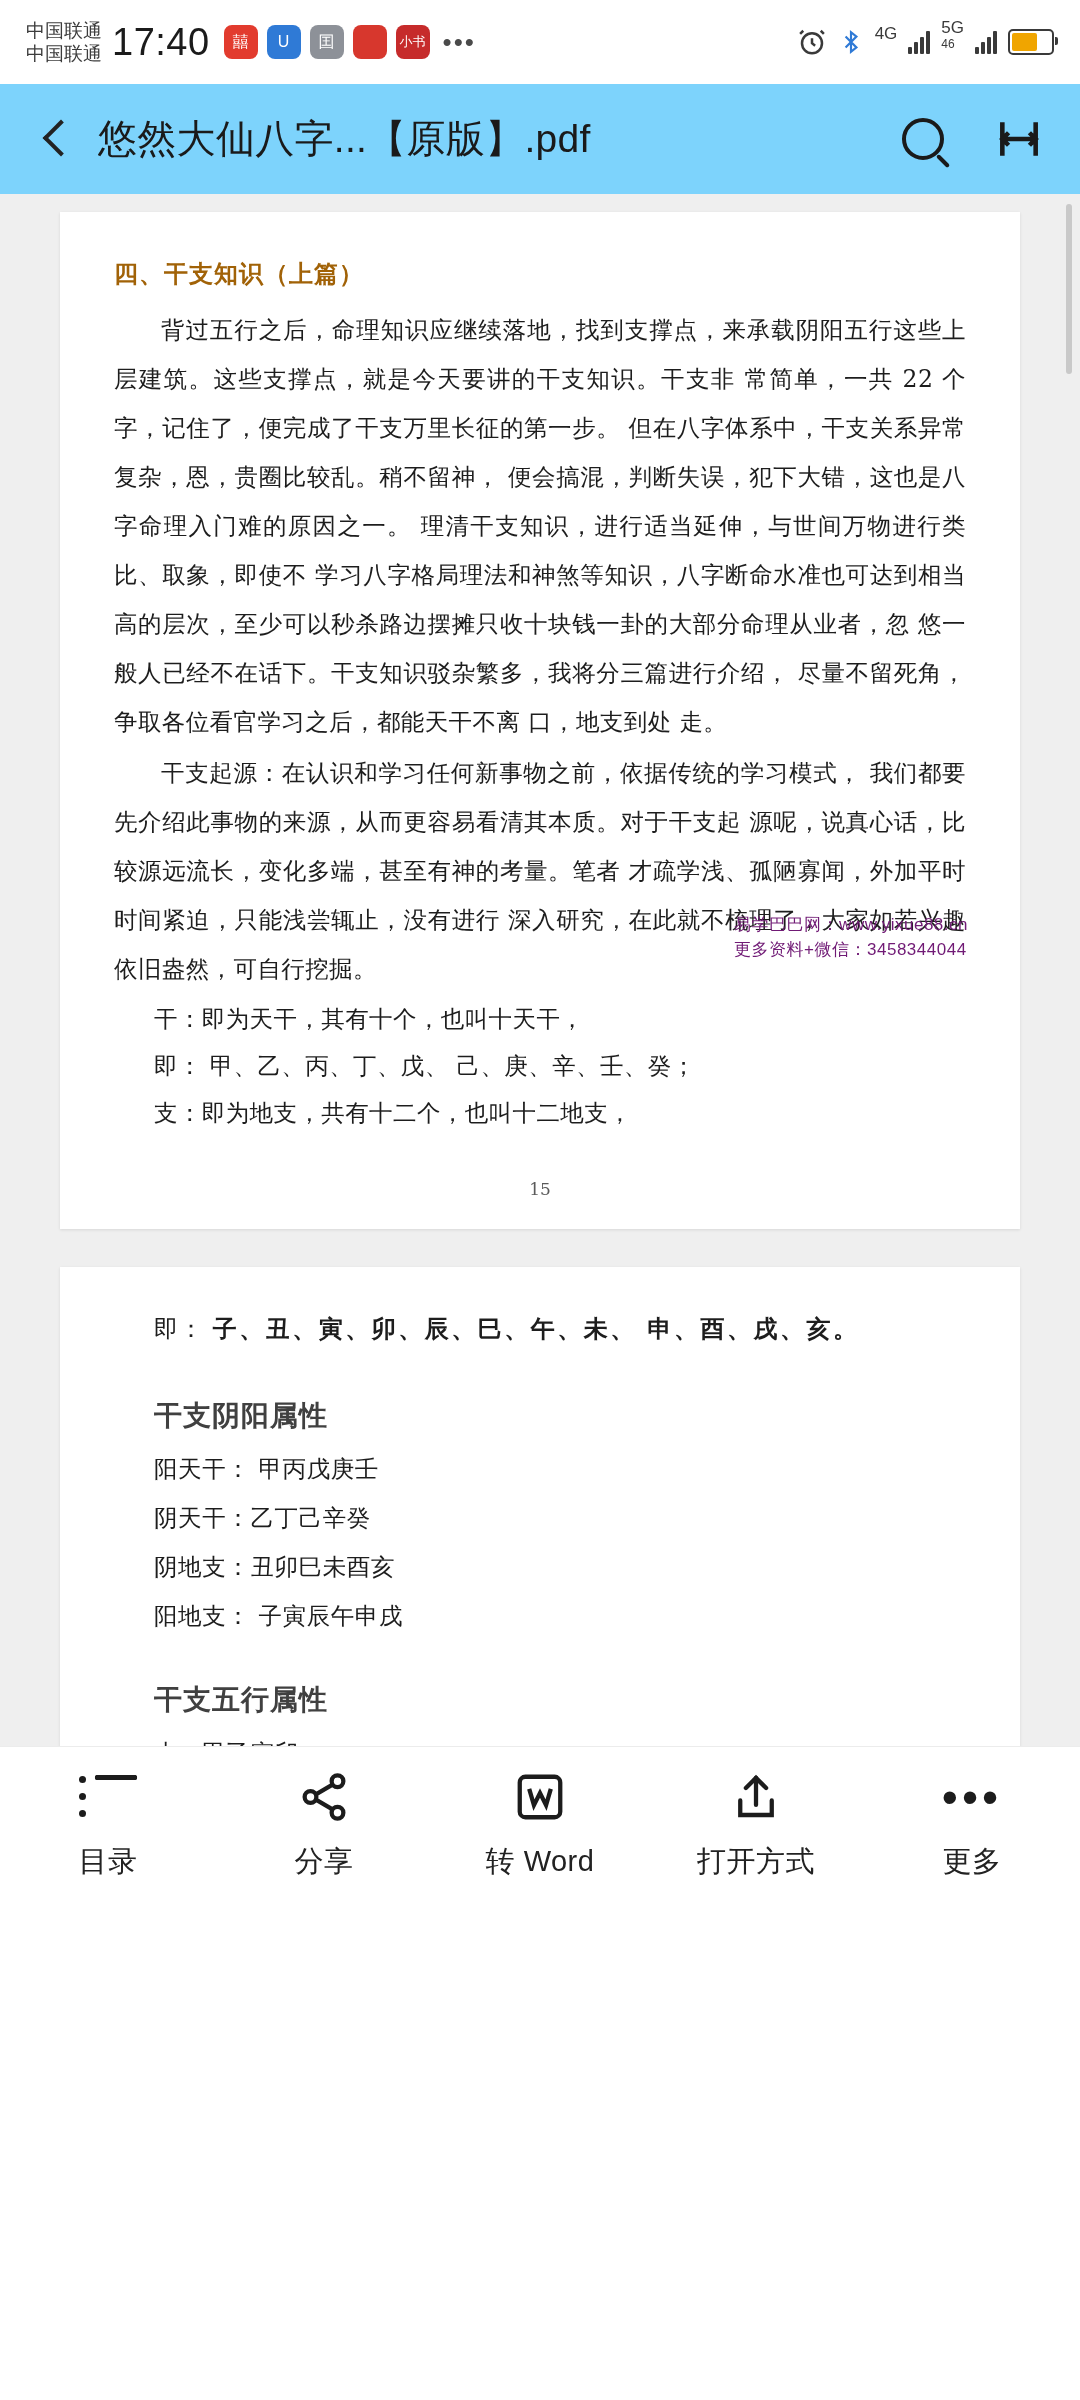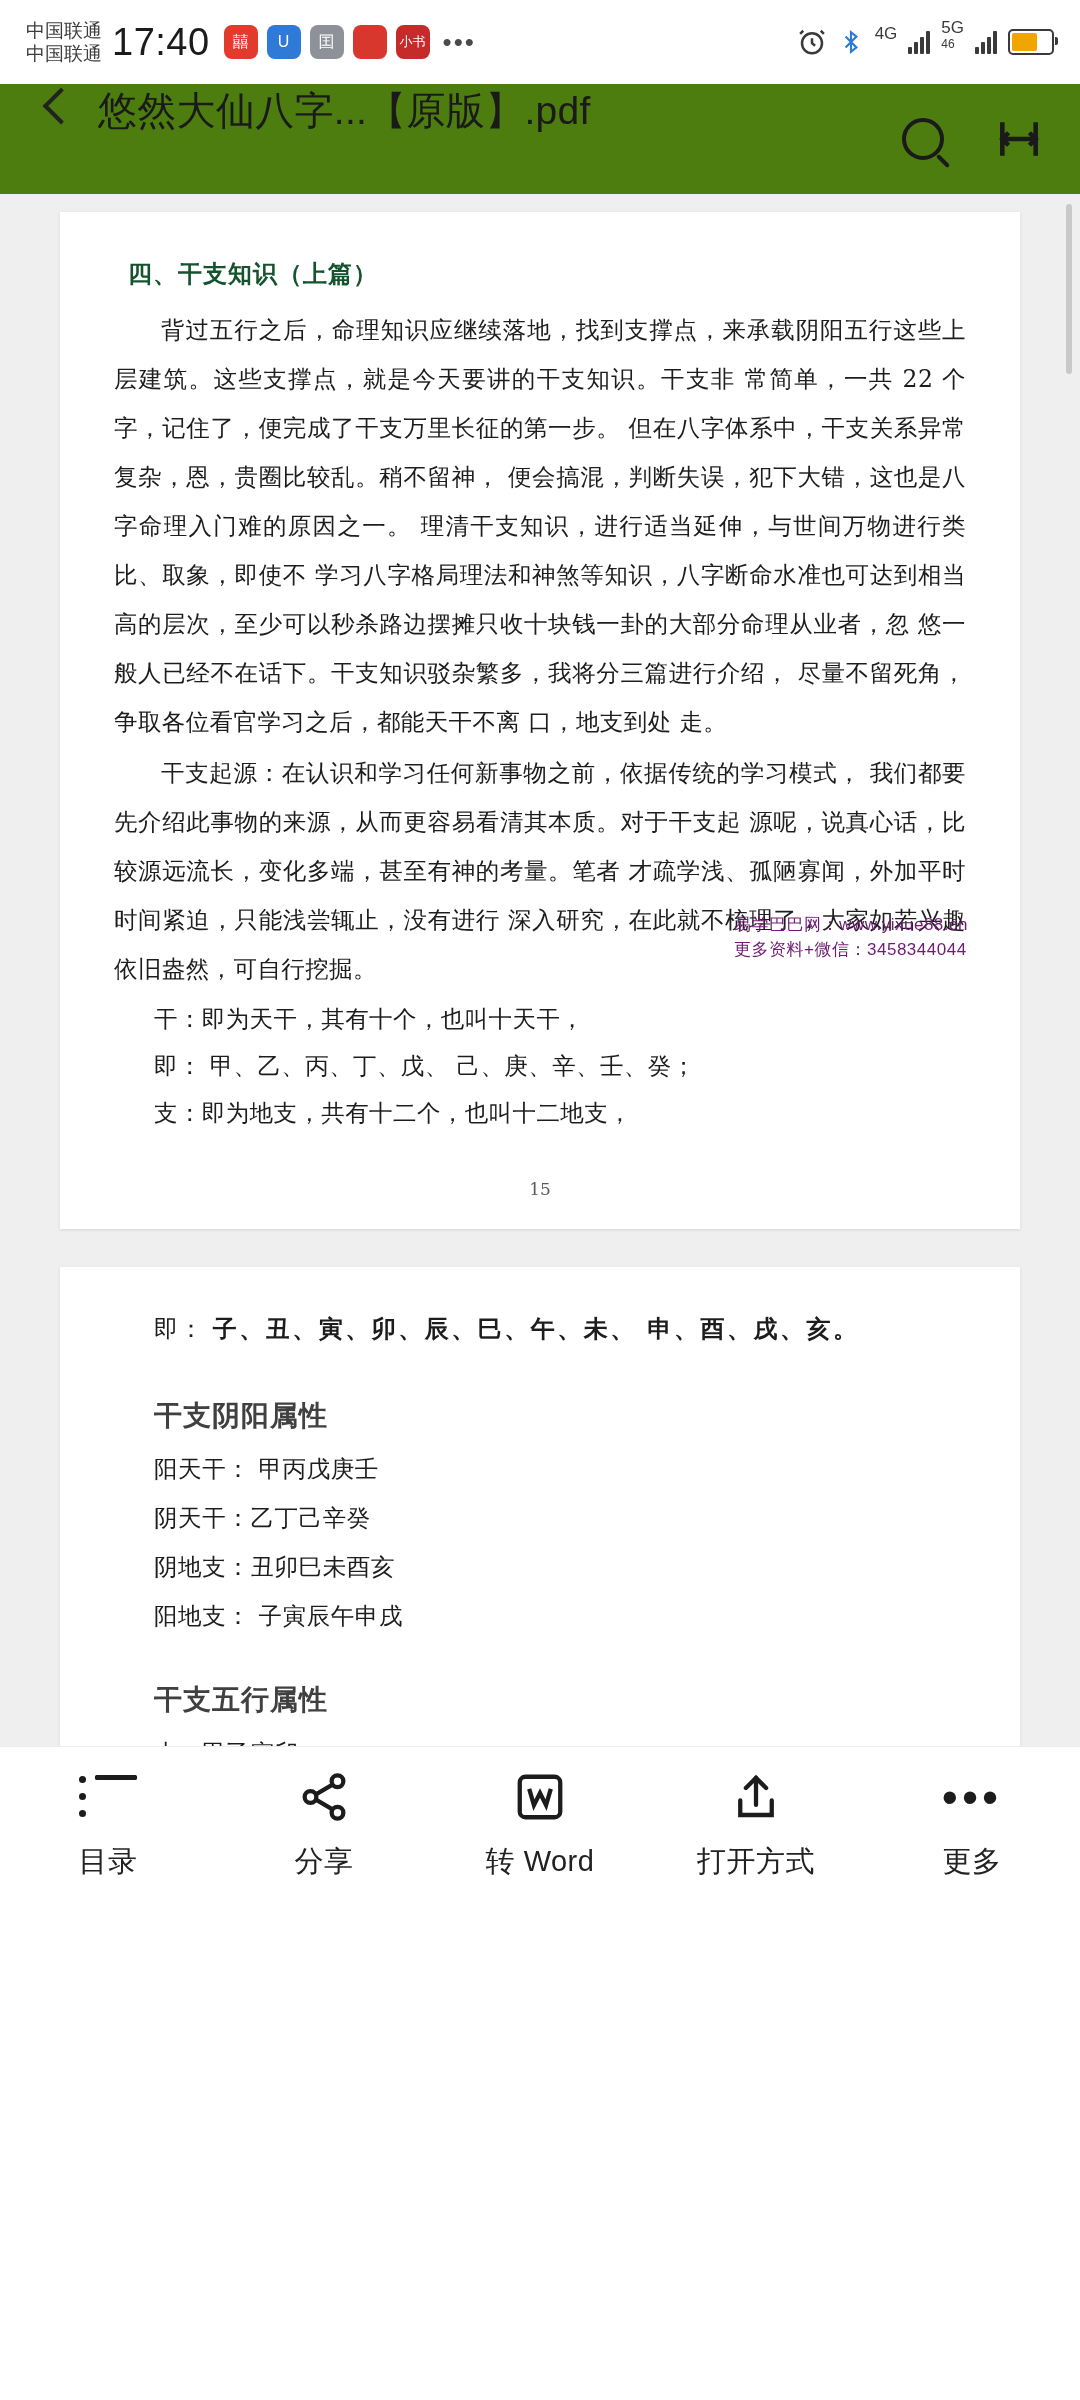--- a/index.html
+++ b/index.html
@@ -120,22 +120,23 @@
     left: 2px; top: 2px; bottom: 2px;
     width: 60%;
     background: #f0a500;
     border-radius: 2px;
     display: block;
   }
 
   
   .title-bar {
     height: 110px;
-    background: #4d7c0f;
-    display: flex;
+    background: #7dd3fc;
+    display: flex;
+    align-items: center;
     padding: 0 34px;
     box-sizing: border-box;
     flex: 0 0 auto;
   }
   .back-chevron {
     width: 46px;
     height: 46px;
     position: relative;
     flex: 0 0 auto;
     margin-right: 18px;
@@ -202,22 +203,22 @@
     box-shadow: 0 1px 3px rgba(0,0,0,0.10);
     padding: 46px 54px 30px 54px;
     box-sizing: border-box;
     position: relative;
   }
   .page-1 { padding-top: 46px; }
   h1.sec-title {
     font-family: "DejaVu Serif", serif;
     font-size: 24px;
     font-weight: bold;
-    color: #14532d;
-    margin: 0 0 16px 14px;
+    color: #a16207;
+    margin: 0 0 16px 0;
     letter-spacing: 1px;
   }
   p.body {
     font-family: "DejaVu Serif", serif;
     font-size: 23.5px;
     line-height: 49px;
     color: #1d1d1d;
     margin: 0 0 2px 0;
     text-align: justify;
     text-indent: 2em;

